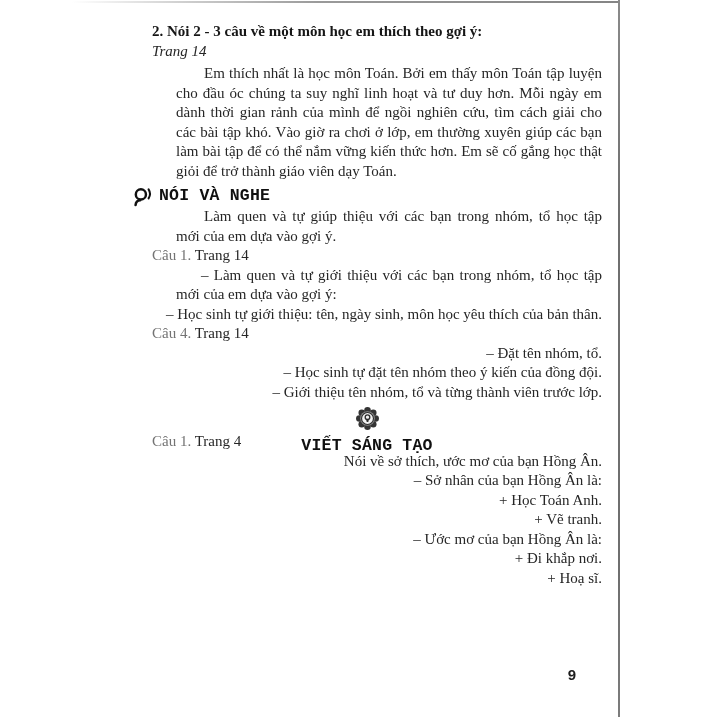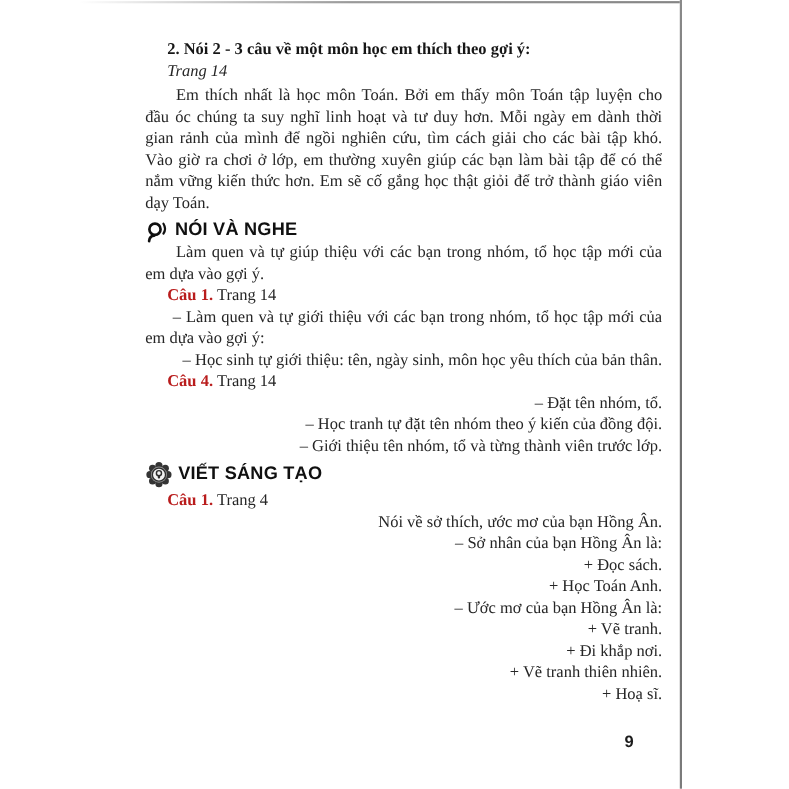--- a/index.html
+++ b/index.html
@@ -12,40 +12,40 @@
   
   .edge-line-vertical{
     position:absolute;left:618px;top:0;width:2px;height:717px;
     background:linear-gradient(180deg,#8a8a8a,#6f6f6f 30%,#6f6f6f 80%,#7c7c7c);
   }
   .edge-line-top{
     position:absolute;left:72px;top:1px;width:546px;height:2px;
     background:linear-gradient(90deg,rgba(170,170,170,0) 0%,rgba(160,160,160,.45) 18%,#9a9a9a 45%,#858585 100%);
   }
   .content{
-    position:absolute;left:132px;top:36px;width:470px;
+    position:absolute;left:132px;top:22px;width:470px;
     font-size:15px;line-height:19.5px;
   }
   .t-bold{font-weight:bold;color:#161616;}
   .t-italic{font-style:italic;}
   .indent-sm{text-indent:20px;}
   .indent-md{text-indent:25px;text-align:right;}
   .indent-lg{text-indent:28px;}
-  .just{text-align:justify;}
+  .just{text-align:justify;margin-left:44px;}
   .answer-para{margin-top:3px;}
   .section-heading{
     display:flex;align-items:center;gap:5px;
-    font-family:Liberation Sans, sans-serif;
+    font-family:Liberation Mono, monospace;
     font-weight:bold;font-size:16.5px;color:#101010;
     margin-top:4px;height:22px;letter-spacing:.2px;
   }
   .section-heading .icon{flex:0 0 auto;display:flex;align-items:center;}
   .caurow{margin-top:0;}
-  .caurow .lbl{font-weight:bold;color:#b91c1c;}
-  .writing-block{margin-top:4px;}
+  .caurow .lbl{font-weight:normal;color:#737373;}
+  .writing-block{margin-top:4px;flex-direction:column;}
   .page-number{
     position:absolute;left:562px;top:666px;width:20px;
     font-family:"Liberation Sans", sans-serif;
     font-weight:bold;font-size:15px;color:#1c1c1c;text-align:center;
   }
 </style>
 </head>
 <body>
 
 <div class="edge-line-top"></div>
@@ -74,21 +74,21 @@
     <span>Trang 14</span>
   </div>
   <div class="just indent-md">– Làm quen và tự giới thiệu với các bạn trong nhóm, tổ học tập mới của em dựa vào gợi ý:</div>
   <div class="indent-md">– Học sinh tự giới thiệu: tên, ngày sinh, môn học yêu thích của bản thân.</div>
 
   <div class="caurow indent-sm">
     <span class="lbl">Câu 4.</span> 
     <span>Trang 14</span>
   </div>
   <div class="indent-md">– Đặt tên nhóm, tổ.</div>
-  <div class="indent-md">– Học tranh tự đặt tên nhóm theo ý kiến của đồng đội.</div>
+  <div class="indent-md">– Học sinh tự đặt tên nhóm theo ý kiến của đồng đội.</div>
 
   <div class="indent-md">– Giới thiệu tên nhóm, tổ và từng thành viên trước lớp.</div>
 
   <div class="section-heading writing-block">
     <span class="icon">
       <svg width="25" height="25" viewBox="0 0 26 26" aria-hidden="true">
         <g fill="#343434">
           <circle cx="13" cy="4.5" r="3.4"></circle>
             <circle cx="13" cy="21.5" r="3.4"></circle>
           <circle cx="4.5" cy="13" r="3.4"></circle>
@@ -106,23 +106,21 @@
     </span>
     <span>VIẾT SÁNG TẠO</span>
   </div>
 
   <div class="caurow indent-sm" style="margin-top:4px;">
     <span class="lbl">Câu 1.</span> 
     <span>Trang 4</span>
   </div>
   <div class="indent-md">Nói về sở thích, ước mơ của bạn Hồng Ân.</div>
   <div class="indent-md">– Sở nhân của bạn Hồng Ân là:</div>
-  <div class="indent-md">+ Đọc sách.</div>
   <div class="indent-md">+ Học Toán Anh.</div>
+  <div class="indent-md">+ Vẽ tranh.</div>
   <div class="indent-md">– Ước mơ của bạn Hồng Ân là:</div>
-  <div class="indent-md">+ Vẽ tranh.</div>
   <div class="indent-md">+ Đi khắp nơi.</div>
-  <div class="indent-md">+ Vẽ tranh thiên nhiên.</div>
   <div class="indent-md">+ Hoạ sĩ.</div>
 
 </div>
 
 <div class="page-number">9</div>
 
 </body></html>

